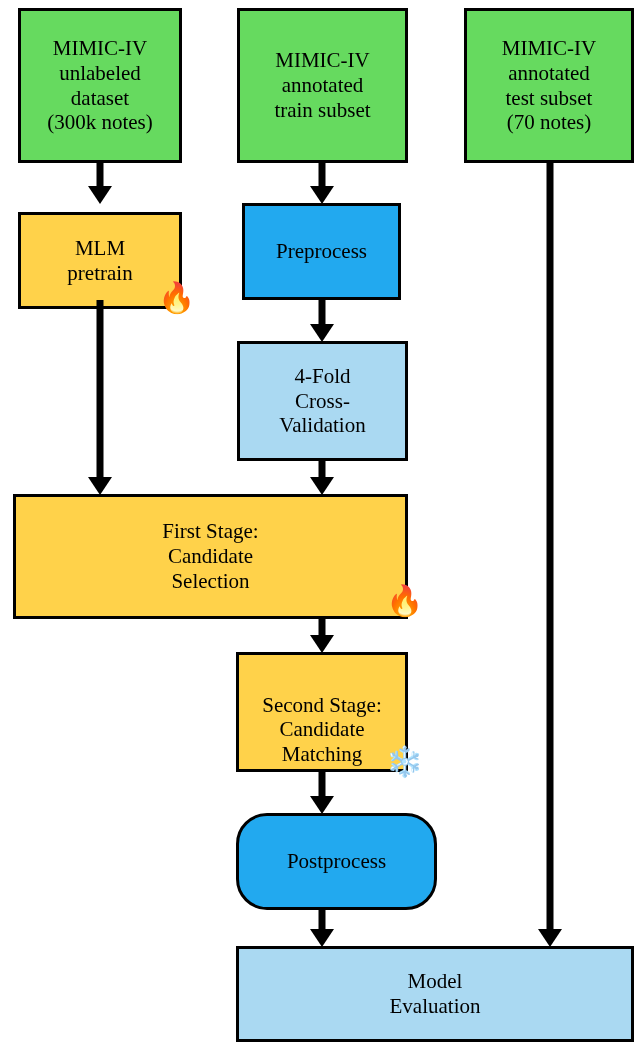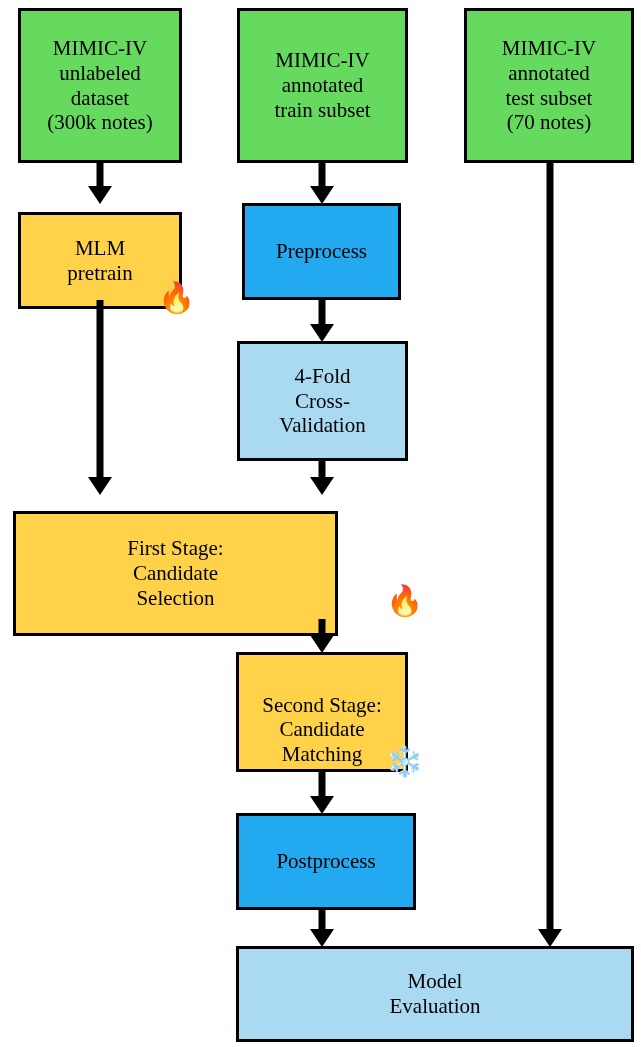--- a/index.html
+++ b/index.html
@@ -102,37 +102,37 @@
   </div>
 
   <div class="node lblue" style="left:237px; top:341px; width:171px; height:120px;">
     <span class="lines">
       <span>4-Fold</span>
       <span>Cross-</span>
       <span>Validation</span>
     </span>
   </div>
 
-  <div class="node yellow" style="left:13px; top:511px; width:325px; height:125px;">
+  <div class="node yellow" style="left:13px; top:494px; width:395px; height:125px;">
     <span class="lines">
       <span>First Stage:</span>
       <span>Candidate</span>
       <span>Selection</span>
     </span>
   </div>
 
   <div class="node yellow" style="left:236px; top:652px; width:172px; height:120px;align-items:flex-end;">
     <span class="lines">
       <span>Second Stage:</span>
       <span>Candidate</span>
       <span>Matching</span>
     </span>
   </div>
 
-  <div class="node blue" style="left:236px; top:813px; width:180px; height:97px;">
+  <div class="node blue" style="left:236px; top:813px; width:201px; height:97px;border-radius:31px;">
     <span class="lines">
       <span>Postprocess</span>
     </span>
   </div>
 
   <div class="node lblue" style="left:236px; top:946px; width:398px; height:96px;">
     <span class="lines">
       <span>Model</span>
       <span>Evaluation</span>
     </span>

